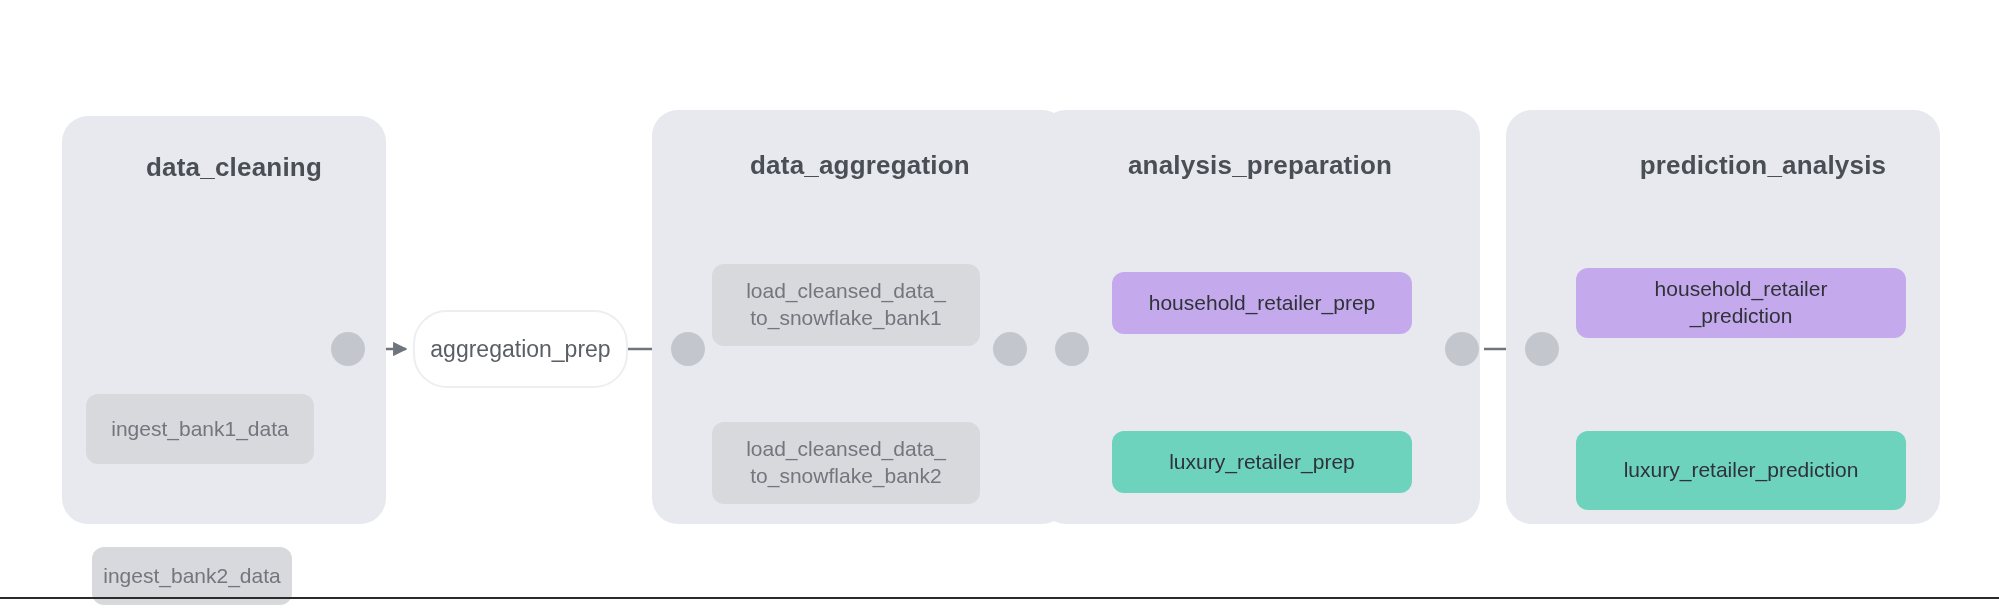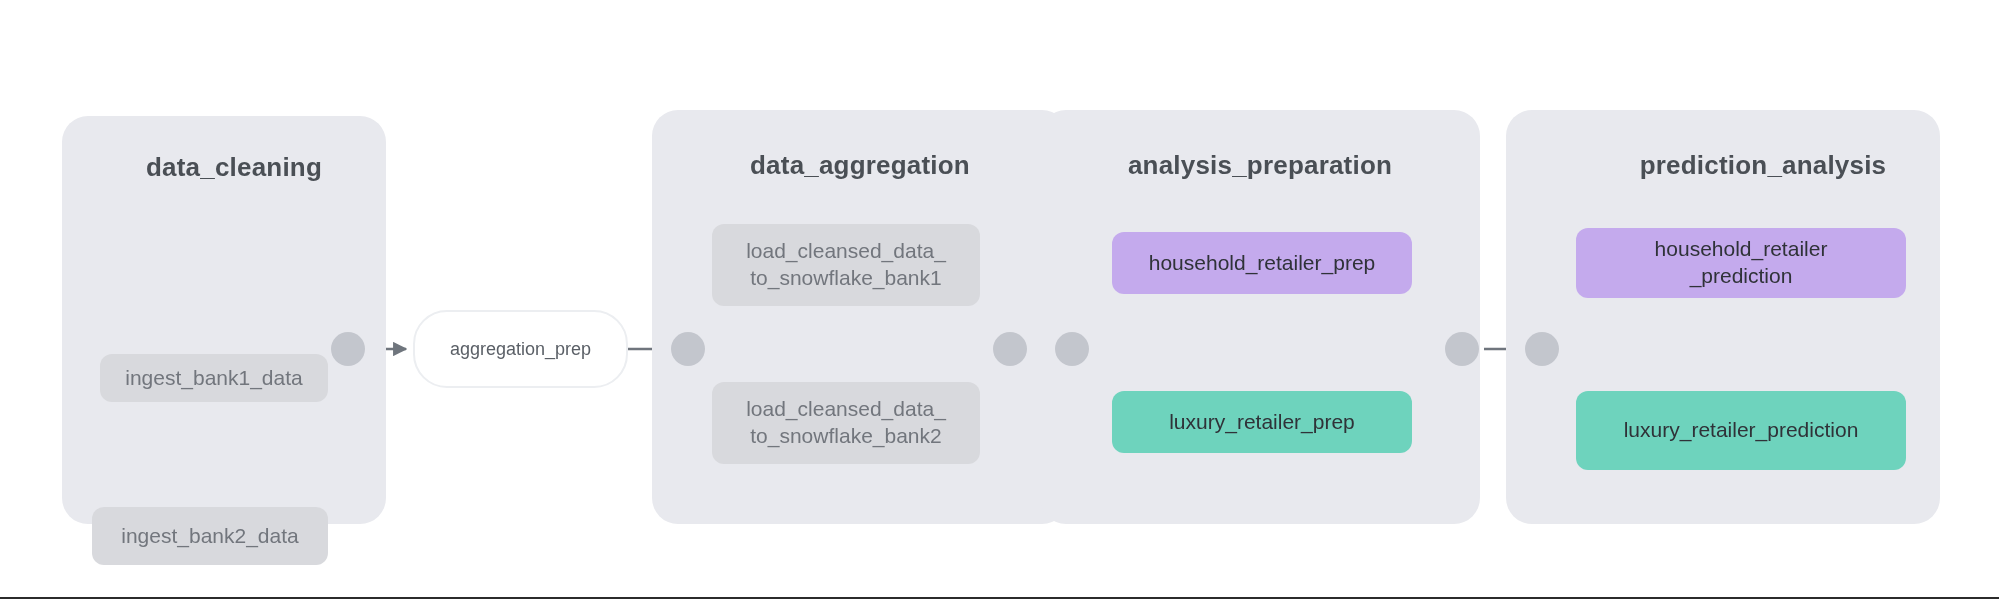--- a/index.html
+++ b/index.html
@@ -57,34 +57,35 @@
     display: flex;
     align-items: center;
     justify-content: center;
     text-align: center;
     border-radius: 12px;
     font-size: 21px;
     color: #4d5157;
     line-height: 1.28;
     padding: 6px 12px;
     white-space: pre-line;
+    margin-top: 40px;
   }
   .task.grey   { background: #d8d9dd; color: #72767d; }
   .task.purple { background: #c4aaed; color: #2f3238; }
   .task.teal   { background: #6ed3bd; color: #2f3238; }
 
   .pill {
     position: absolute;
     display: flex;
     align-items: center;
     justify-content: center;
     background: #ffffff;
     border: 2px solid #eceef1;
     border-radius: 34px;
-    font-size: 18px;
+    font-size: 23px;
     color: #5a5f66;
     white-space: nowrap;
   }
 
   
   .dot {
     position: absolute;
     width: 34px;
     height: 34px;
     border-radius: 50%;
@@ -133,22 +134,22 @@
       <path d="M 1484,349 L 1522,349"></path>
 
       <path d="M 1542,331 L 1542,265 L 1570,265"></path>
 
       <path d="M 1542,367 L 1542,422 L 1570,422"></path>
     </g>
   </svg>
 
   <div class="group" style="left:62px; top:116px; width:324px; height:408px;">
     <div class="group-title" style="top:36px;padding-left:20px;">data_cleaning</div>
-    <div class="task grey" style="left:38px; top:238px; width:228px; height:48px;border-radius:12px;">ingest_bank1_data</div>
-    <div class="task grey" style="left:30px; top:391px; width:236px; height:58px;">ingest_bank2_data</div>
+    <div class="task grey" style="left:24px; top:238px; width:228px; height:70px;border-radius:12px;">ingest_bank1_data</div>
+    <div class="task grey" style="left:30px; top:391px; width:200px; height:58px;">ingest_bank2_data</div>
   </div>
   <div class="dot" style="left:331px; top:332px;"></div>
 
   <div class="pill" style="left:413px; top:310px; width:215px; height:78px;">aggregation_prep</div>
 
   <div class="group" style="left:652px; top:110px; width:416px; height:414px;">
     <div class="group-title" style="top:40px;">data_aggregation</div>
     <div class="task grey" style="left:60px; top:114px; width:268px; height:82px;">load_cleansed_data_
 to_snowflake_bank1</div>
     <div class="task grey" style="left:60px; top:272px; width:268px; height:82px;">load_cleansed_data_

